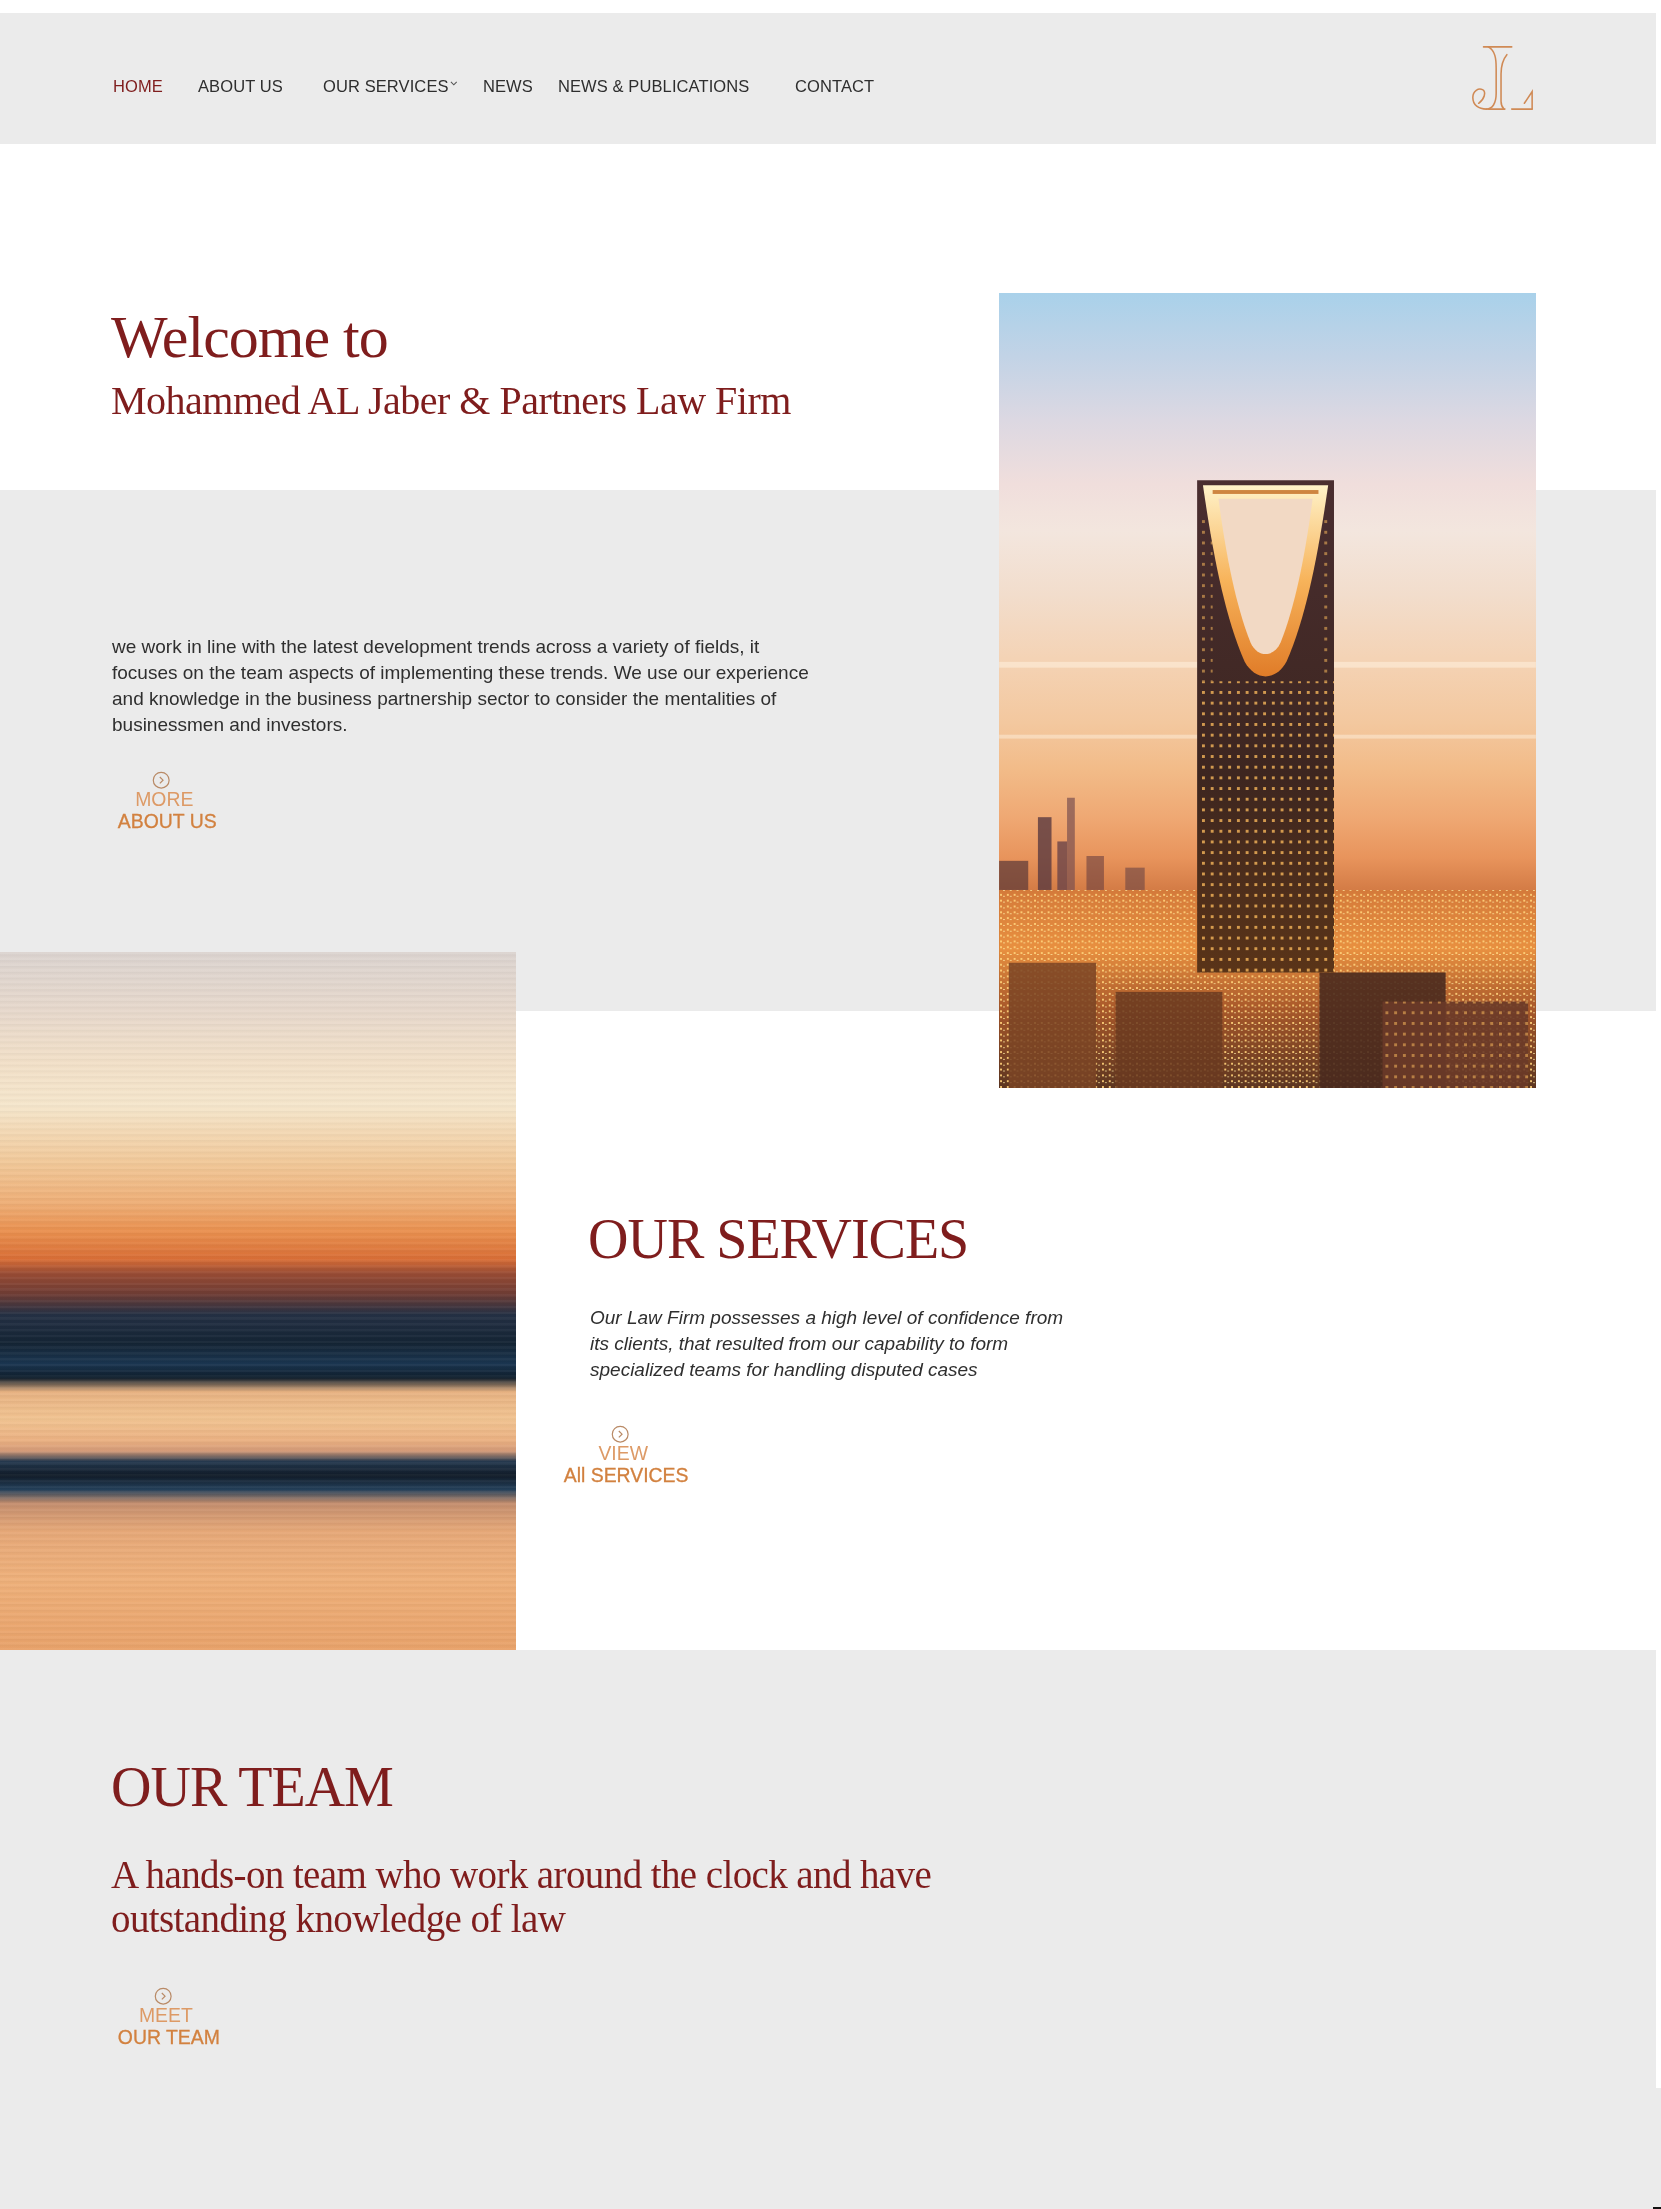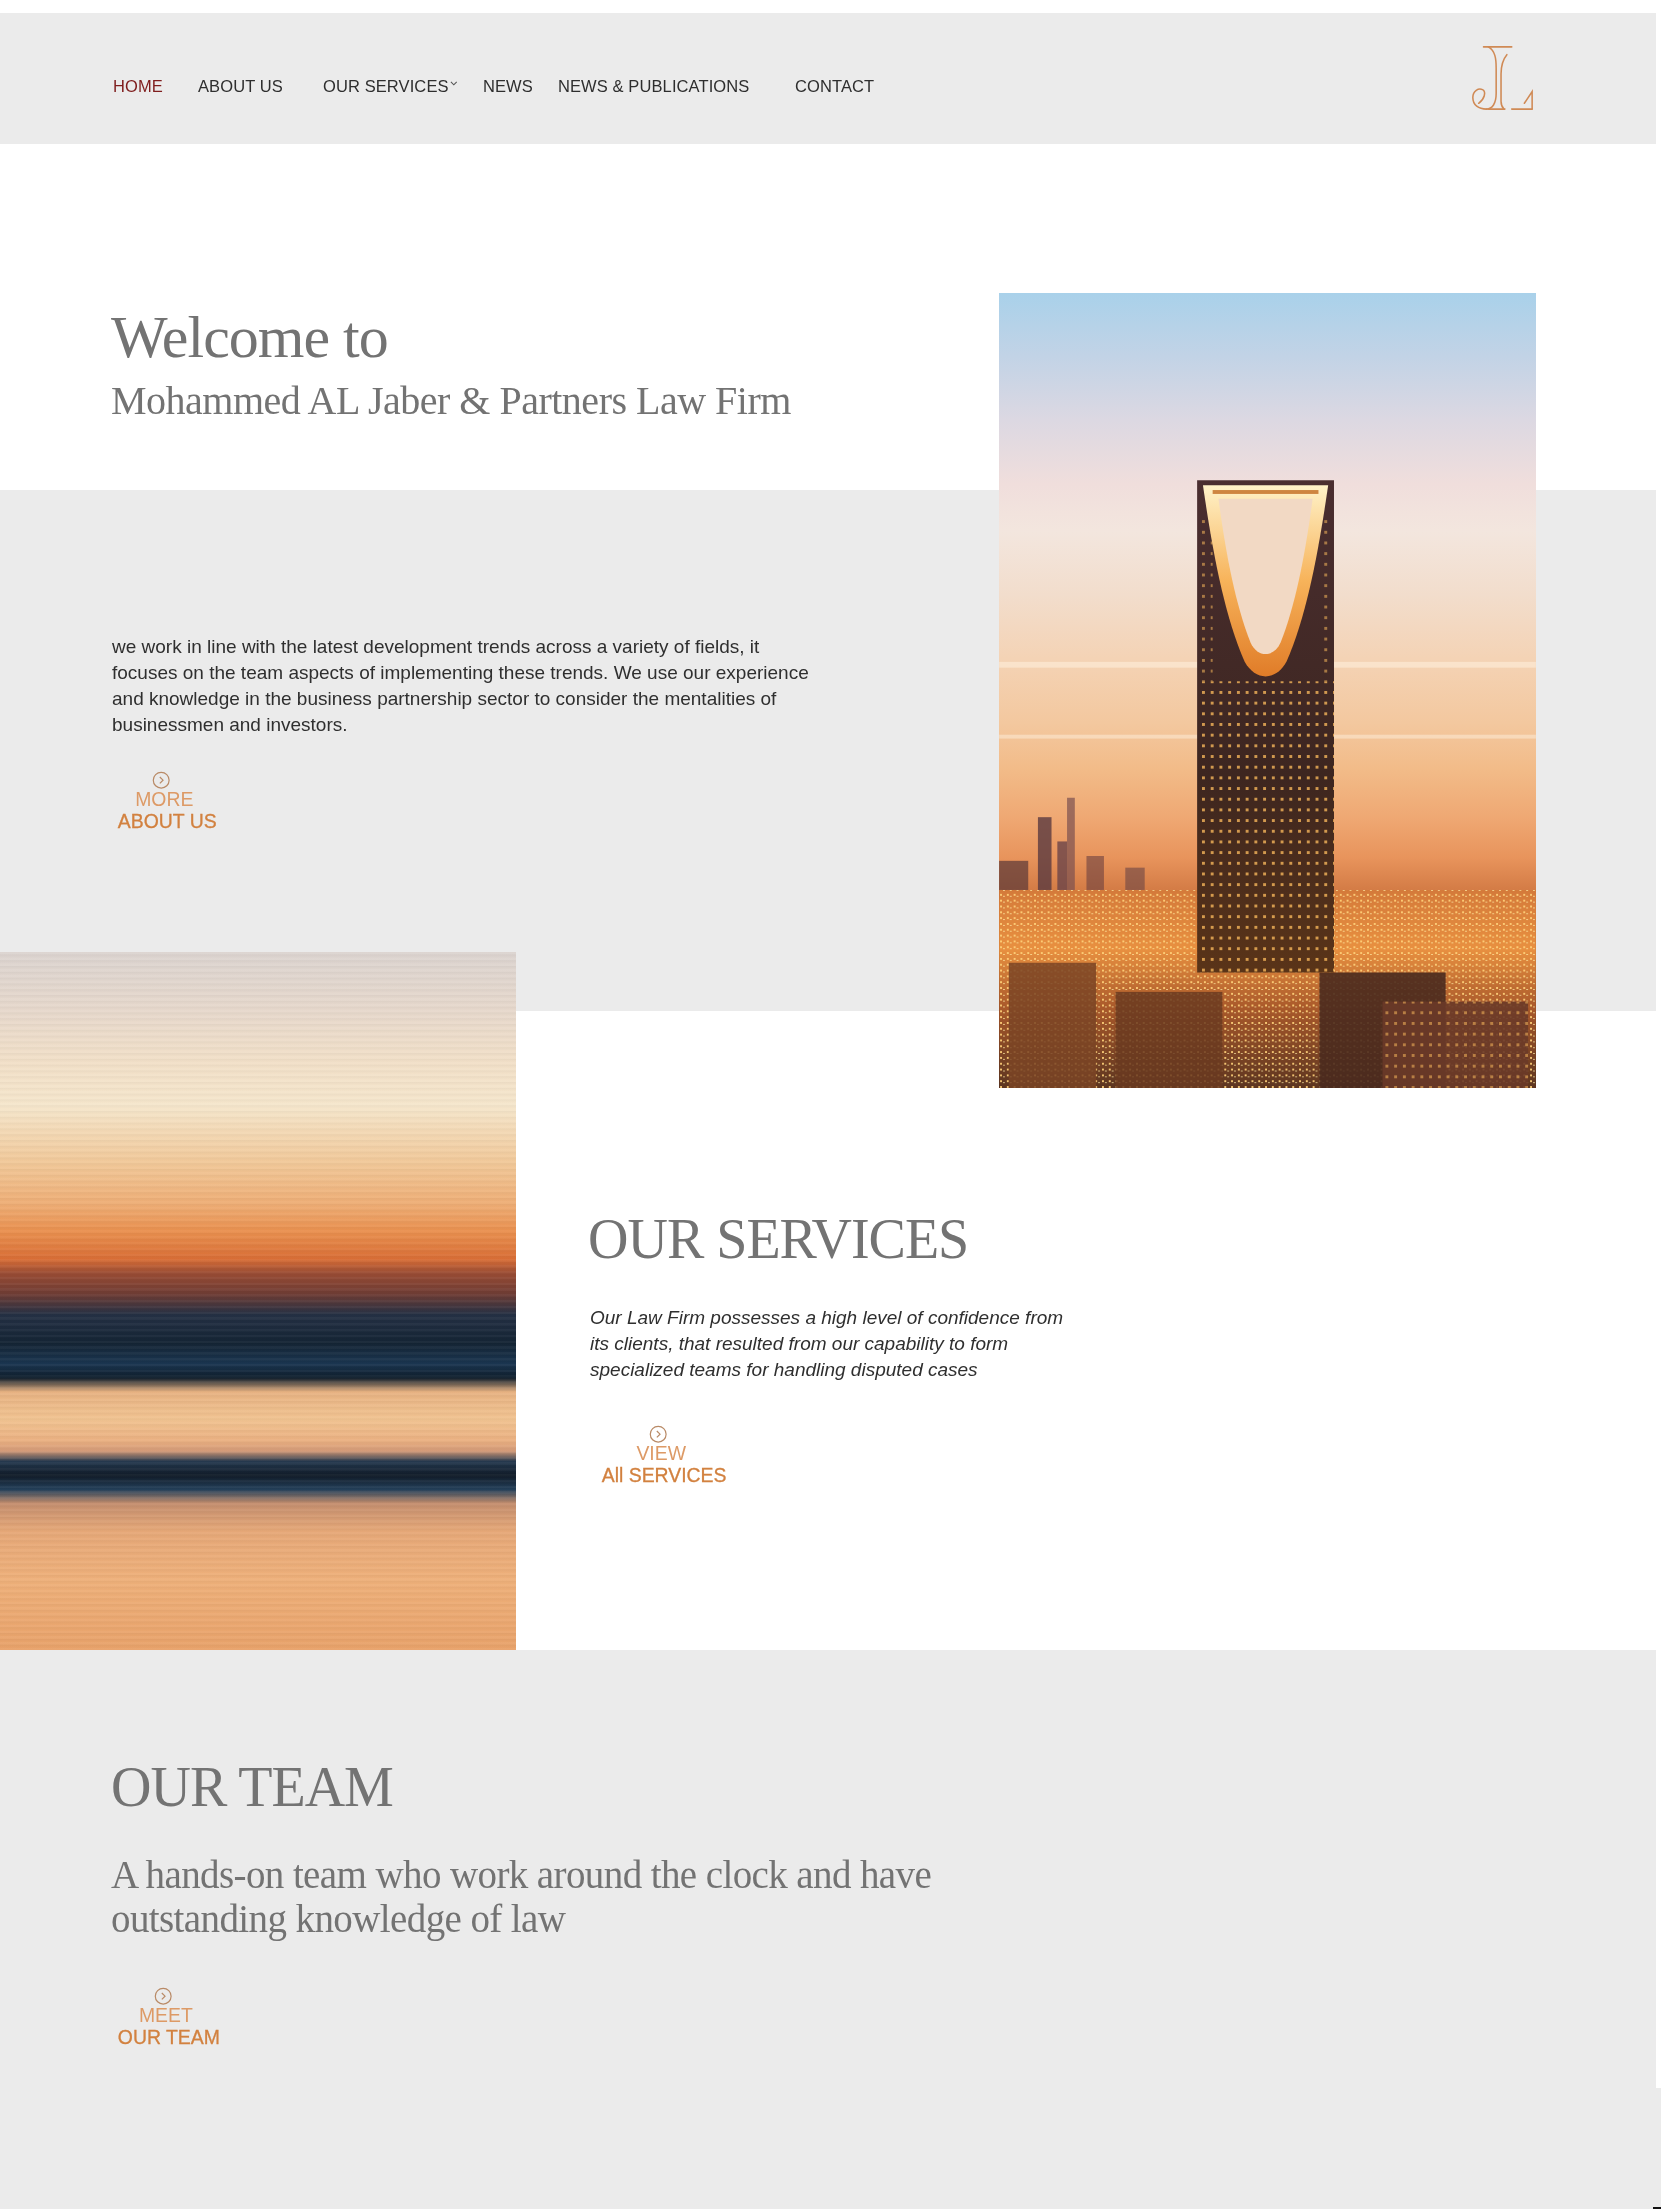--- a/index.html
+++ b/index.html
@@ -19,34 +19,34 @@
   }
   .nav-item.active { color:#7f1d1d; }
   .chev { position:absolute; top:78px; left:448px; width:11.6px; height:11.6px; }
   .logo { position:absolute; left:1465px; top:43px; width:74px; height:70px; }
 
   
   .band-about { left:0; top:490px; width:1656px; height:521px; background:#ebebeb; }
   .band-team { left:0; top:1650px; width:1656px; height:560px; background:#ebebeb; }
   .band-team-bottom { left:0; top:2088px; width:1661px; height:121px; background:#ebebeb; }
 
-  .serif { font-family:"Liberation Serif", "DejaVu Serif", serif; color:#737373; font-weight:normal; }
+  .serif { font-family:"Liberation Serif", "DejaVu Serif", serif; color:#7f1d1d; font-weight:normal; }
   .welcome-title { left:111px; top:303px; font-size:60px; line-height:68px; letter-spacing:-1px; white-space:nowrap; margin:0; }
   .welcome-sub { left:111px; top:377px; font-size:40px; line-height:47px; letter-spacing:-0.5px; white-space:nowrap; margin:0; }
 
   .para { font-size:19px; line-height:26px; color:#2f2f2f; margin:0; }
   .about-para { left:112px; top:634px; width:699px; }
   .services-para { left:590px; top:1305px; width:475px;font-style:italic; }
 
   .cta { position:absolute; font-size:19.4px; line-height:21.3px; color:#d98a4e; white-space:nowrap; cursor:pointer; display:flex; align-items:center;flex-direction:column; }
   .cta .cta-icon { width:18.4px; height:18.4px; margin-right:5.8px; display:inline-block; }
   .cta .light { font-weight:normal; color:#dd9a66; }
   .cta .strong { font-weight:normal; color:#d2813f; -webkit-text-stroke:0.3px #d2813f; margin-left:5.8px; }
   .cta-about { left:112px; top:771px; }
-  .cta-services { left:596px; top:1425px; }
+  .cta-services { left:558px; top:1425px; }
   .cta-team { left:112px; top:1987px; }
 
   .services-title { left:588px; top:1208px; font-size:56px; line-height:62px; letter-spacing:-1px; white-space:nowrap; margin:0; }
   .team-title { left:111px; top:1756px; font-size:56px; line-height:62px; letter-spacing:-1px; white-space:nowrap; margin:0; }
   .team-sub { left:111px; top:1853px; width:951px; font-size:39px; line-height:44px; letter-spacing:-0.6px; margin:0; }
 
   
   .city-img { left:999px; top:293px; width:537px; height:795px; overflow:hidden;
     background:linear-gradient(180deg,
       #a9d1ea 0%, #c2d3e6 8%, #dcd8e2 16%, #f0dedc 24%, #f3e6de 30%,

